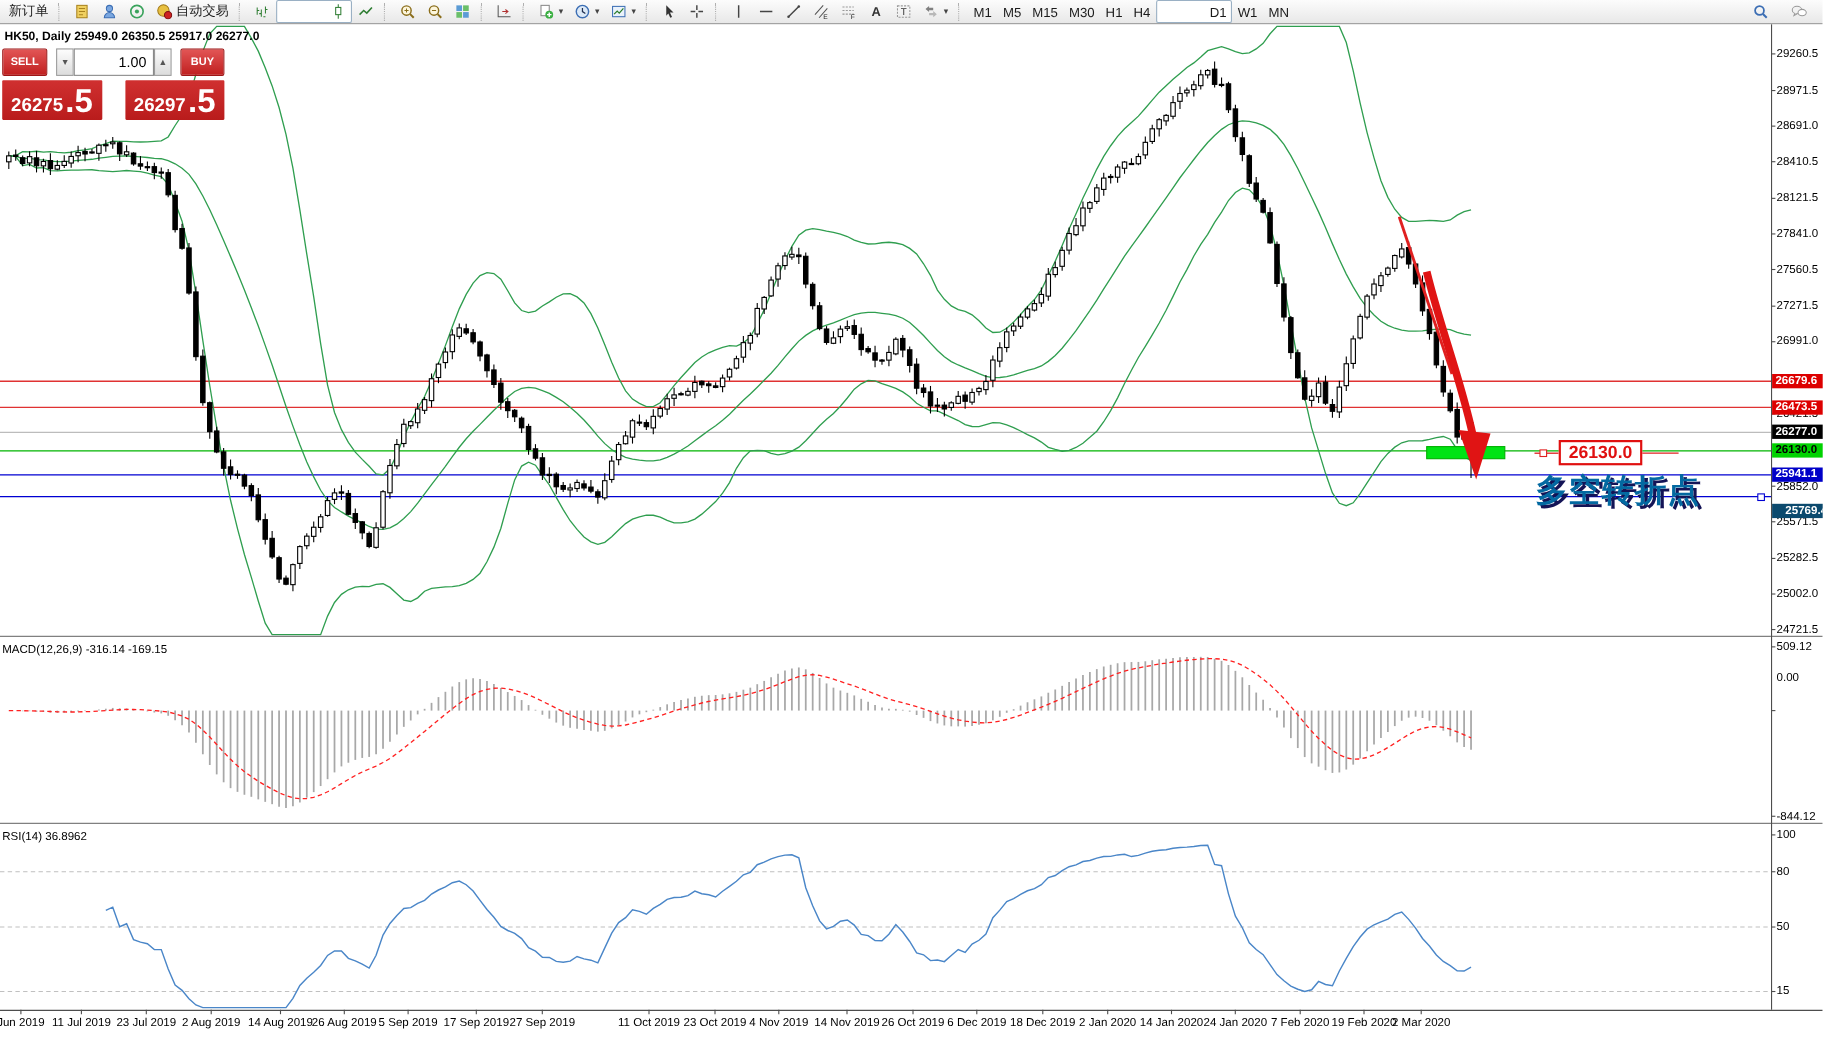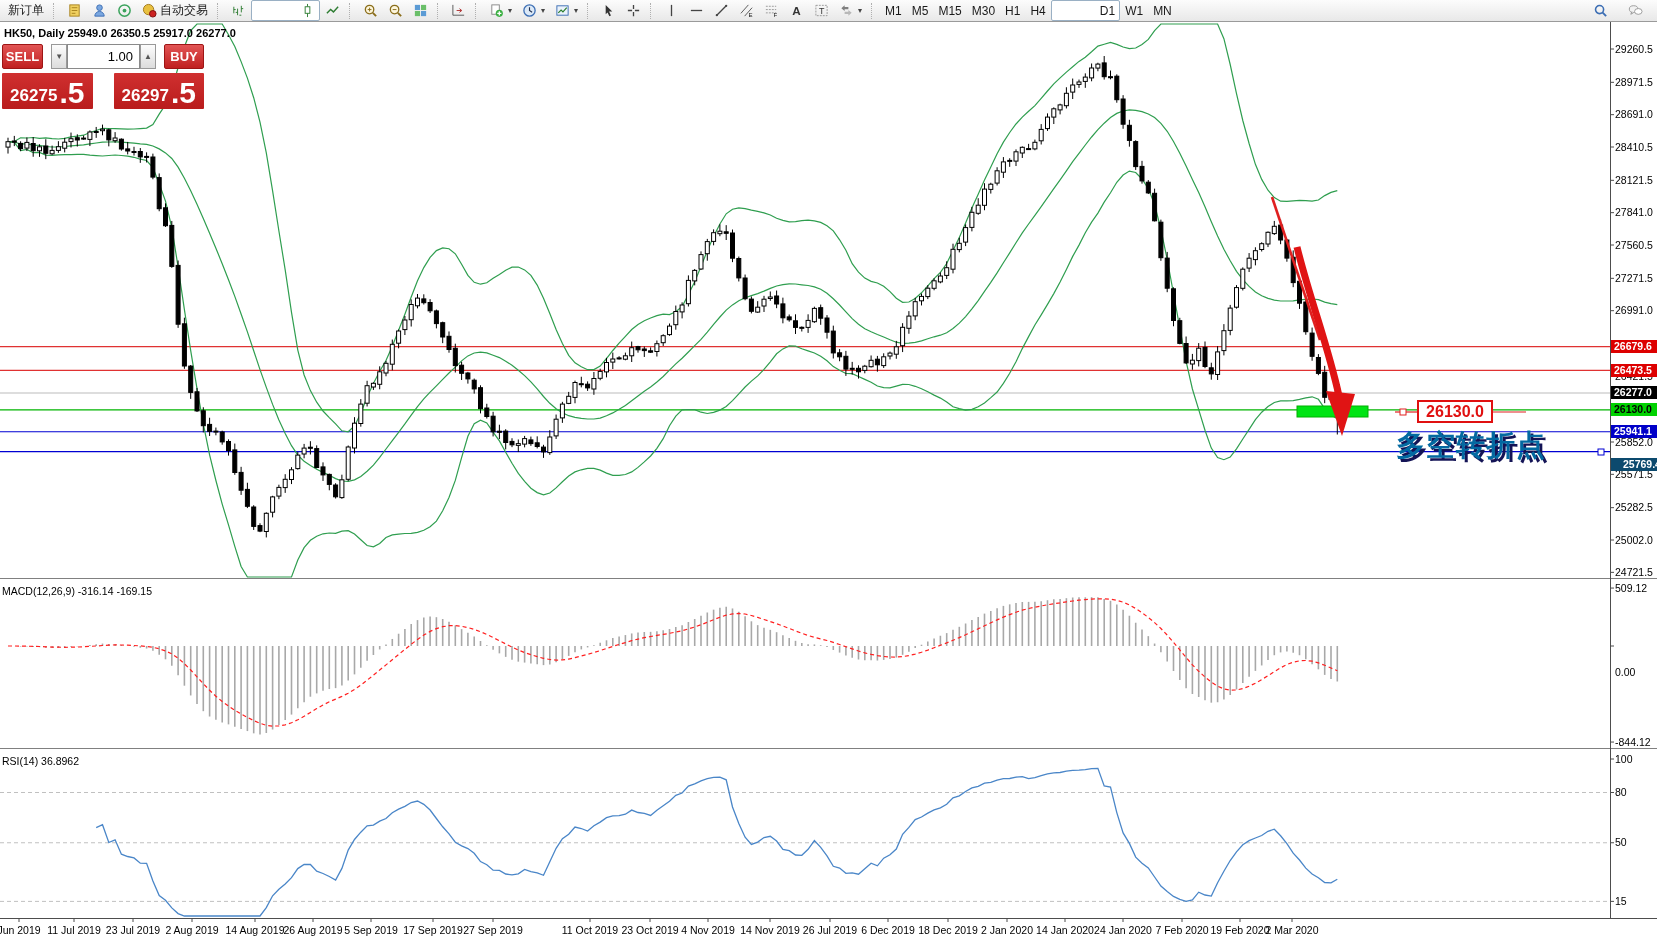--- a/index.html
+++ b/index.html
@@ -22,21 +22,21 @@
   #overlays{position:absolute;top:0;left:0;z-index:15;width:1657px;height:944px;pointer-events:none;text-decoration:underline;}
   .chart-title{position:absolute;top:27px;left:4px;font-size:11px;font-weight:bold;color:#000;z-index:20;}
   .ind-label{position:absolute;left:2px;font-size:10.5px;color:#000;z-index:20;}
   .tick{position:absolute;left:1615px;font-size:10.5px;color:#000;white-space:nowrap;}
   .badge{position:absolute;left:1611px;width:44px;height:13px;font-size:10.5px;font-weight:bold;
          line-height:13px;padding-left:3px;white-space:nowrap;}
   .dlabel{position:absolute;top:924px;font-size:10.5px;color:#000;transform:translateX(-50%);white-space:nowrap;}
   
   .panel{position:absolute;top:44px;left:2px;z-index:30;width:202px;}
   .row1{display:flex;height:25px;align-items:stretch;}
-  .obtn{background:linear-gradient(#e25555,#c02020);color:#fff;font-size:13px;font-weight:bold;
+  .obtn{background:linear-gradient(#e25555,#c02020);color:#fff;font-size:10px;font-weight:bold;
         display:flex;align-items:center;justify-content:center;border-radius:2px;border:1px solid #9e1515;}
   .btn-sell{width:42px;}
   .btn-buy{width:41px;margin-left:8px;}
   .spin{width:15px;background:linear-gradient(#fdfdfd,#dcdcdc);border:1px solid #999;color:#555;
         display:flex;align-items:center;justify-content:center;font-size:8px;}
   .vol{width:70px;background:#fff;border:1px solid #8a8a8a;font-size:13px;color:#000;
        display:flex;align-items:center;justify-content:flex-end;padding-right:6px;}
   .row2{display:flex;margin-top:4px;gap:21px;}
   .pbox{background:linear-gradient(#d03030,#b91c1c);color:#fff;width:96px;height:35px;
         display:flex;align-items:flex-end;justify-content:center;padding-bottom:1px;border-radius:1px;}
@@ -992,40 +992,40 @@
       <div class="tick" style="top: 501.165px;">25282.5</div>
       <div class="tick" style="top: 533.507px;">25002.0</div>
       <div class="tick" style="top: 565.848px;">24721.5</div>
       <div class="badge" style="top: 340.079px; background: rgb(221, 0, 0); color: rgb(255, 255, 255);">26679.6</div>
       <div class="badge" style="top: 363.842px; background: rgb(221, 0, 0); color: rgb(255, 255, 255);">26473.5</div>
       <div class="badge" style="top: 386.499px; background: rgb(0, 0, 0); color: rgb(255, 255, 255);">26277.0</div>
       <div class="badge" style="top: 403.448px; background: rgb(0, 210, 0); color: rgb(0, 0, 0);">26130.0</div>
       <div class="badge" style="top: 425.228px; background: rgb(0, 0, 200); color: rgb(255, 255, 255);">25941.1</div>
       <div class="badge" style="top: 458px; background: #0c4a6e; color: rgb(255, 255, 255); padding-left: 12px;">25769.4</div>
       <div class="tick" style="top: 581.562px;">509.12</div>
-      <div class="tick" style="top: 666px;">0.00</div>
+      <div class="tick" style="top: 610px;">0.00</div>
       <div class="tick" style="top: 735.561px;">-844.12</div>
       <div class="tick" style="top: 752.5px;">100</div>
       <div class="tick" style="top: 786px;">80</div>
       <div class="tick" style="top: 836.25px;">50</div>
       <div class="tick" style="top: 894.875px;">15</div>
       <div class="dlabel" style="left: 19px;">Jun 2019</div>
       <div class="dlabel" style="left: 74px;">11 Jul 2019</div>
       <div class="dlabel" style="left: 133px;">23 Jul 2019</div>
       <div class="dlabel" style="left: 192px;">2 Aug 2019</div>
       <div class="dlabel" style="left: 255px; text-align: right;">14 Aug 2019</div>
       <div class="dlabel" style="left: 313px;">26 Aug 2019</div>
       <div class="dlabel" style="left: 371px;">5 Sep 2019</div>
       <div class="dlabel" style="left: 433px;">17 Sep 2019</div>
       <div class="dlabel" style="left: 493px;">27 Sep 2019</div>
       <div class="dlabel" style="left: 590px;">11 Oct 2019</div>
       <div class="dlabel" style="left: 650px;">23 Oct 2019</div>
       <div class="dlabel" style="left: 708px;">4 Nov 2019</div>
       <div class="dlabel" style="left: 770px;">14 Nov 2019</div>
-      <div class="dlabel" style="left: 830px;">26 Jul 2019</div>
+      <div class="dlabel" style="left: 830px;">26 Oct 2019</div>
       <div class="dlabel" style="left: 888px;">6 Dec 2019</div>
       <div class="dlabel" style="left: 948px;">18 Dec 2019</div>
       <div class="dlabel" style="left: 1007px;">2 Jan 2020</div>
       <div class="dlabel" style="left: 1065px;">14 Jan 2020</div>
       <div class="dlabel" style="left: 1123px;">24 Jan 2020</div>
       <div class="dlabel" style="left: 1182px;">7 Feb 2020</div>
       <div class="dlabel" style="left: 1240px;">19 Feb 2020</div>
       <div class="dlabel" style="left: 1292px;">2 Mar 2020</div>
     </div>
 

